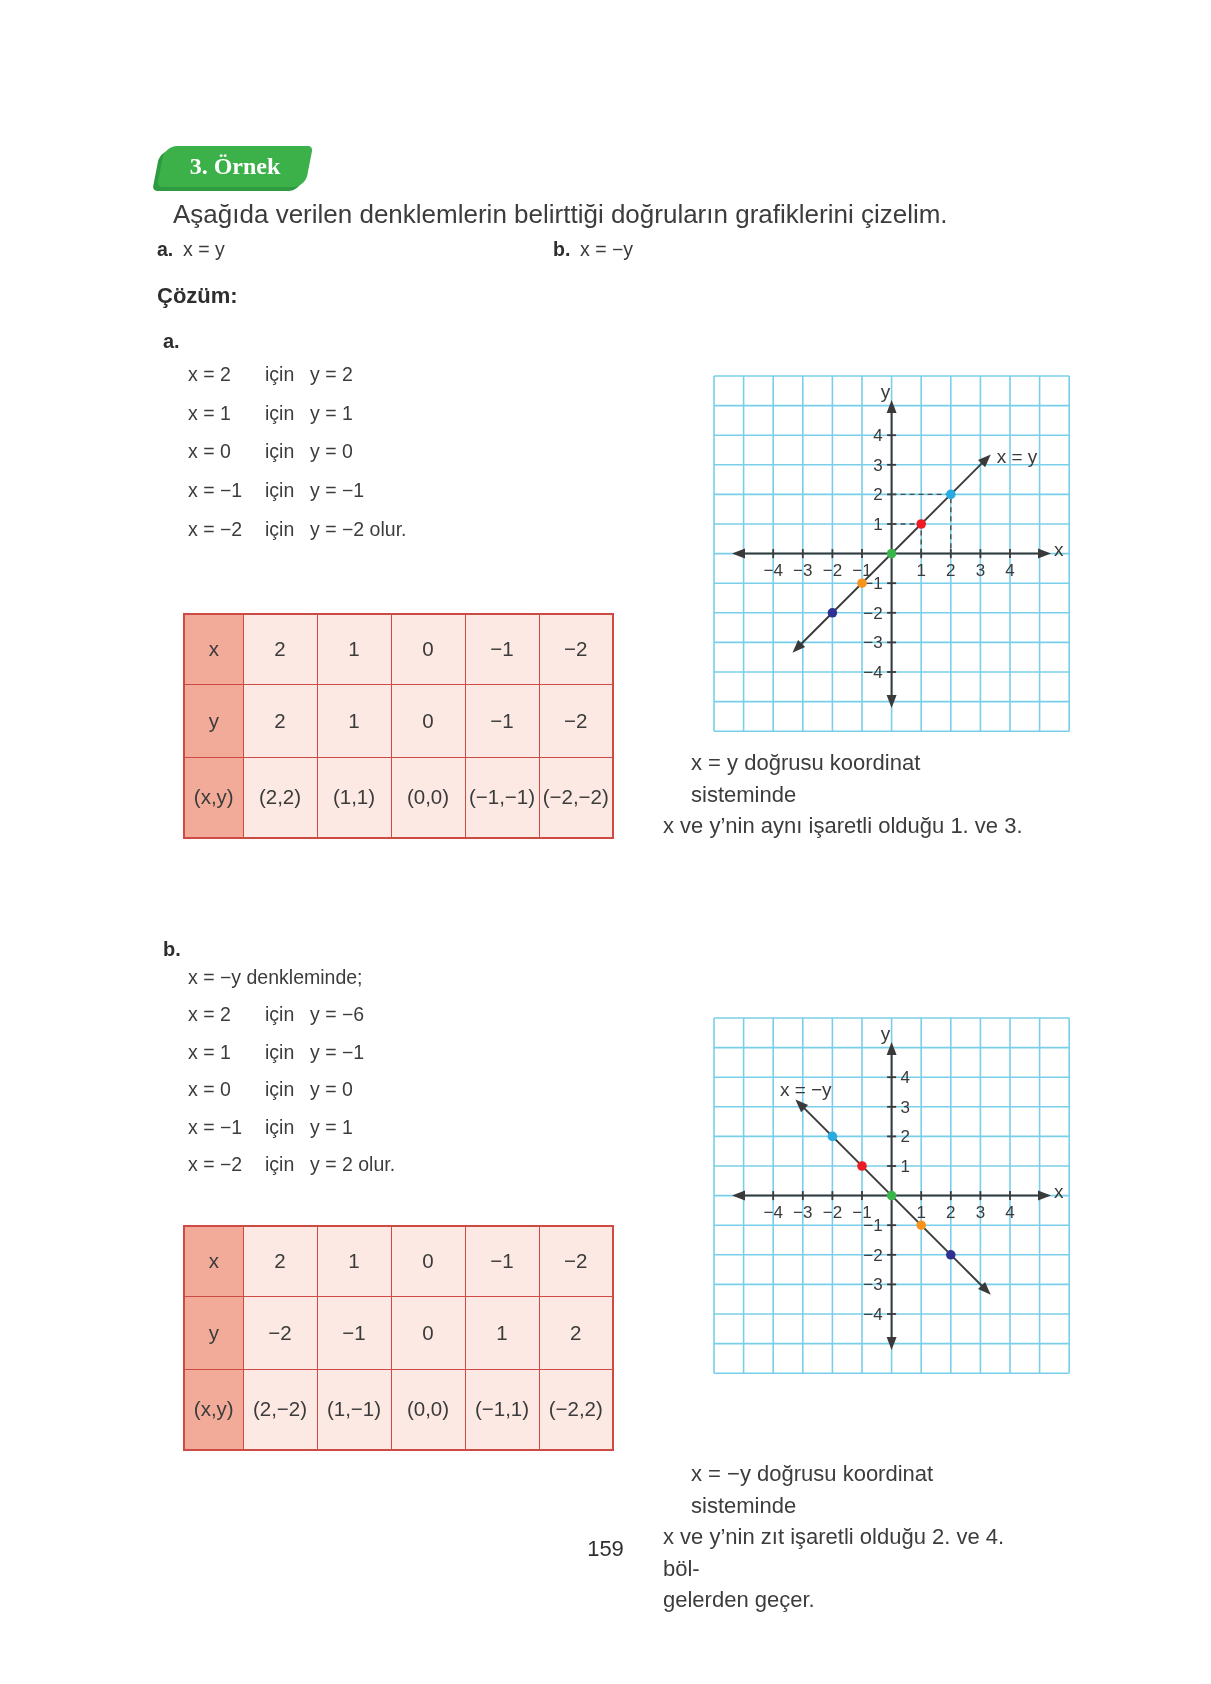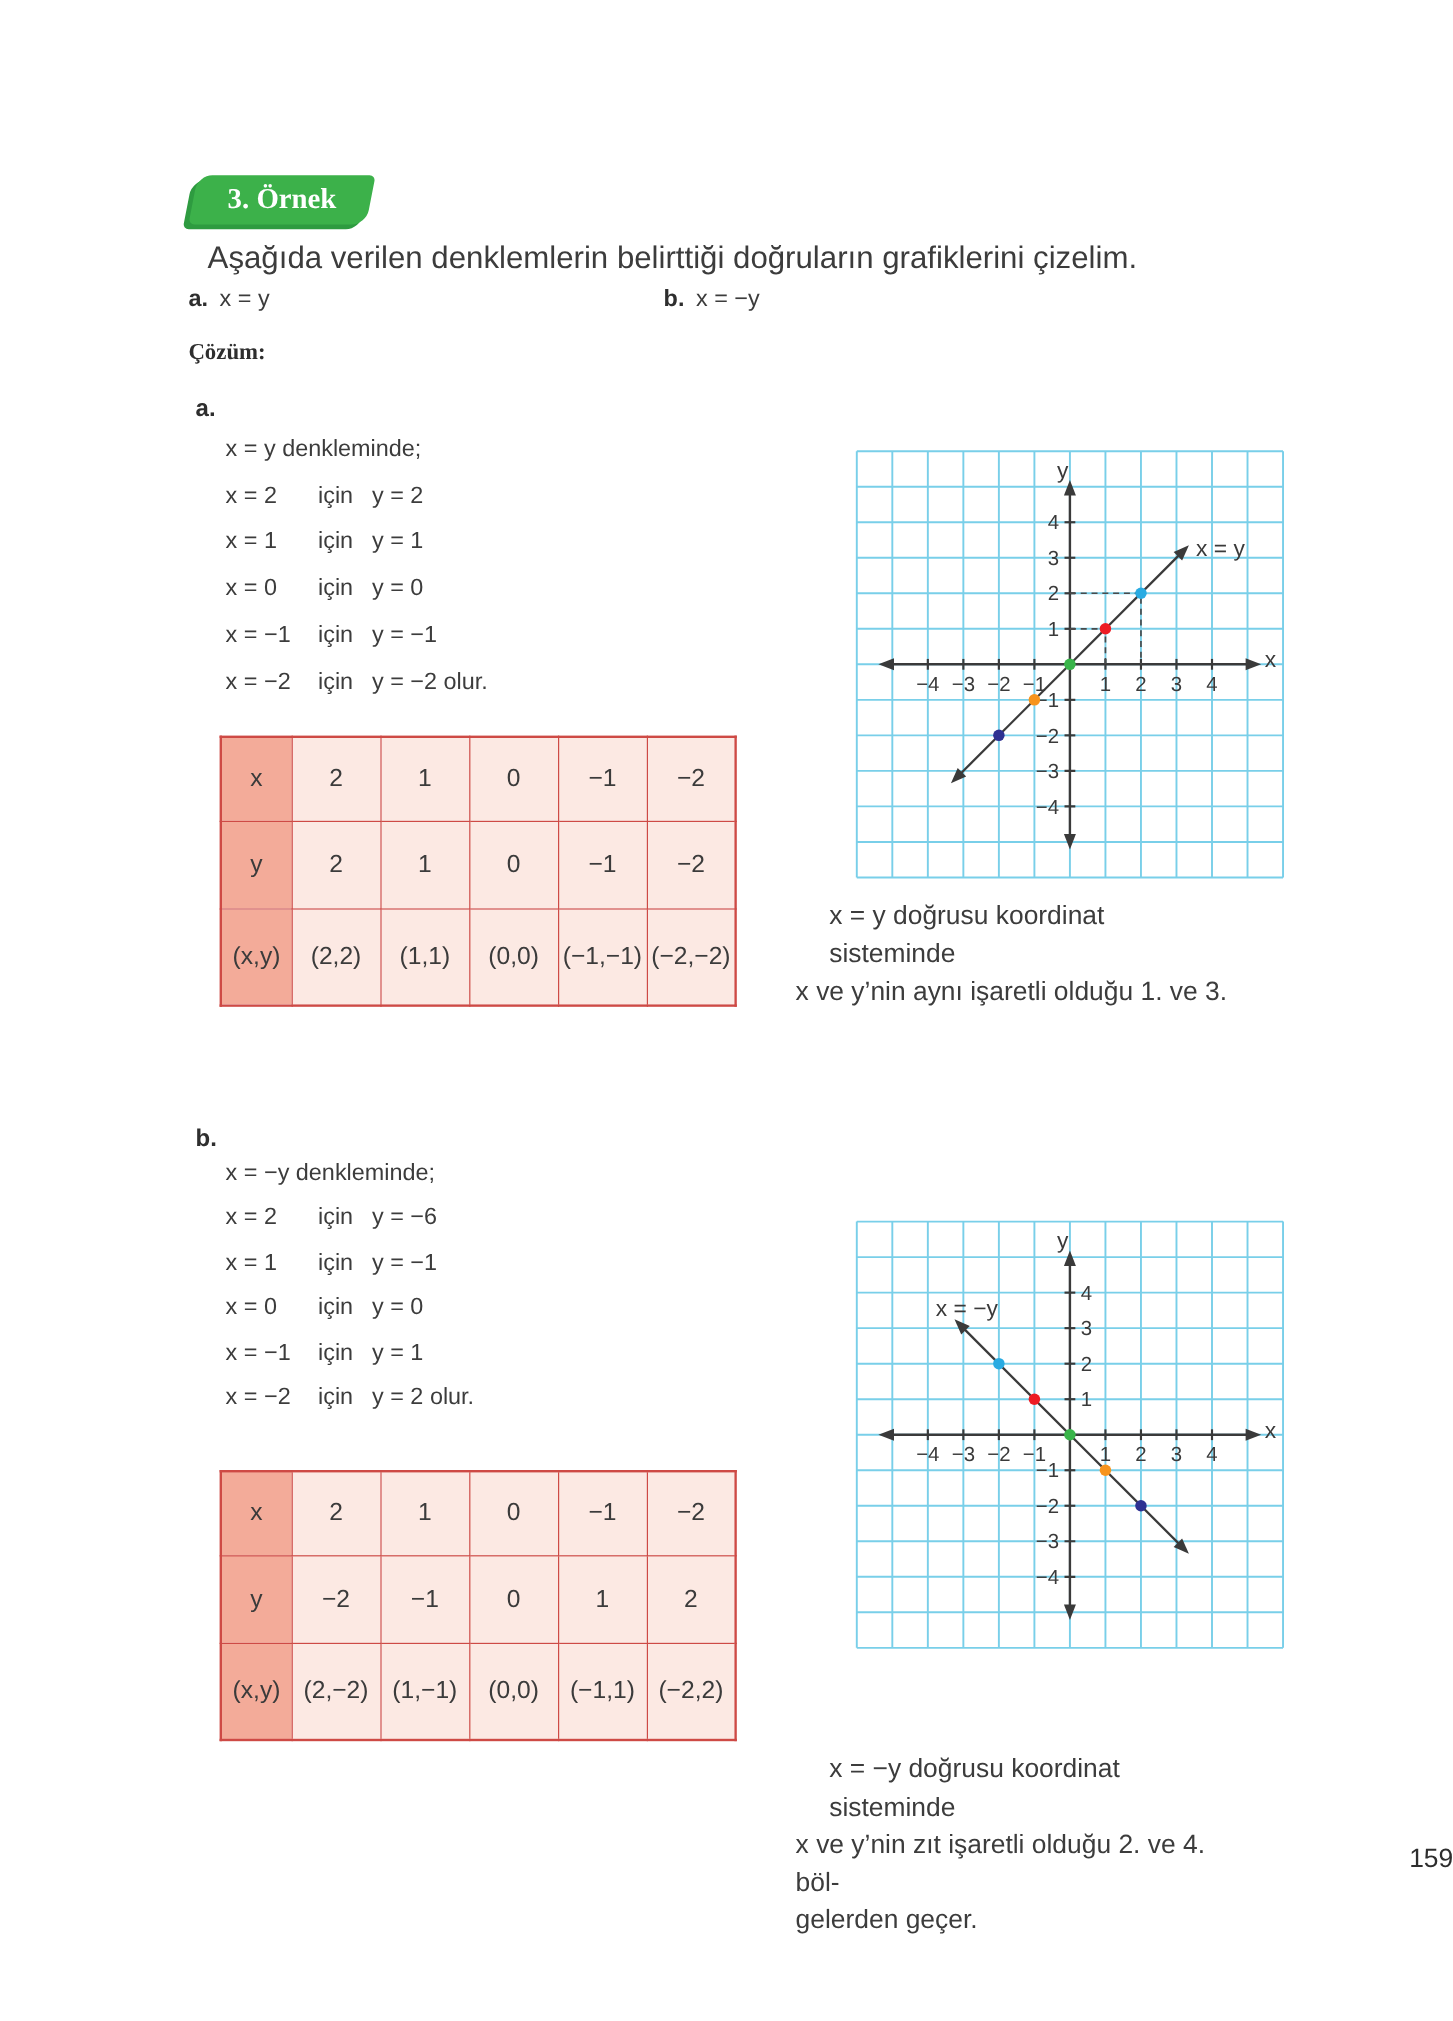--- a/index.html
+++ b/index.html
@@ -21,21 +21,21 @@
     color:#ffffff;font-family:"Liberation Serif",serif;font-weight:bold;
     font-size:24px;line-height:41px;text-align:center;
   }
   
   .intro{left:173px;top:199px;font-size:26px;}
   .bold-label{font-weight:bold;color:#2e2e2e;}
   .item-a-label{left:157px;top:238px;font-size:19.5px;}
   .item-a-eq{left:183px;top:238px;font-size:19.5px;}
   .item-b-label{left:553px;top:238px;font-size:19.5px;}
   .item-b-eq{left:580px;top:238px;font-size:19.5px;}
-  .solution{left:157px;top:283px;font-size:19px;font-family:Liberation Serif, serif;}
+  .solution{left:157px;top:283px;font-size:22px;}
   .sec-label{font-size:20px;}
   .sec-a-label{left:163px;top:330px;}
   .sec-b-label{left:163px;top:938px;}
   
   .steps{left:188px;font-size:19.5px;}
   .steps-a{top:355px;line-height:38.7px;}
   .steps-b{top:959px;line-height:37.4px;}
   .step{display:flex;}
   .step .c1{width:77px;}
   .step .c2{width:45px;}
@@ -56,44 +56,41 @@
   .graph{width:364px;height:364px;left:710px;}
   .graph-a{top:372px;}
   .graph-b{top:1014px;}
   svg text{font-family:"Liberation Sans",sans-serif;fill:#3a3a3a;}
   
   .caption{left:663px;width:360px;font-size:22px;line-height:31.5px;}
   .caption-a{top:747px;}
   .caption-b{top:1458px;}
   .caption .l1{padding-left:28px;}
   
-  .pageno{left:0;right:0;top:1536px;text-align:right;font-size:22px;color:#2e2e2e;}
+  .pageno{left:0;right:0;top:1536px;text-align:center;font-size:22px;color:#2e2e2e;}
 </style>
 </head>
 <body>
 
 <div class="abs badge">
   <span class="badge-label">3. Örnek</span>
 </div>
 
 <div class="abs intro">Aşağıda verilen denklemlerin belirttiği doğruların grafiklerini çizelim.</div>
 
 <span class="abs item-a-label bold-label">a.</span>
 <span class="abs item-a-eq">x = y</span>
 <span class="abs item-b-label bold-label">b.</span>
 <span class="abs item-b-eq">x = −y</span>
 
 <div class="abs solution bold-label">Çözüm:</div>
 
 <span class="abs sec-label sec-a-label bold-label">a.</span>
 
 <div class="abs steps steps-a">
-  <div class="step">
-      <span>x = y denkleminde;</span>
-    </div>
   <div class="step">
       <span class="c1">x = 2</span>
       <span class="c2">için</span>
       <span class="c3">y = 2</span>
     </div>
   <div class="step">
       <span class="c1">x = 1</span>
       <span class="c2">için</span>
       <span class="c3">y = 1</span>
     </div>

